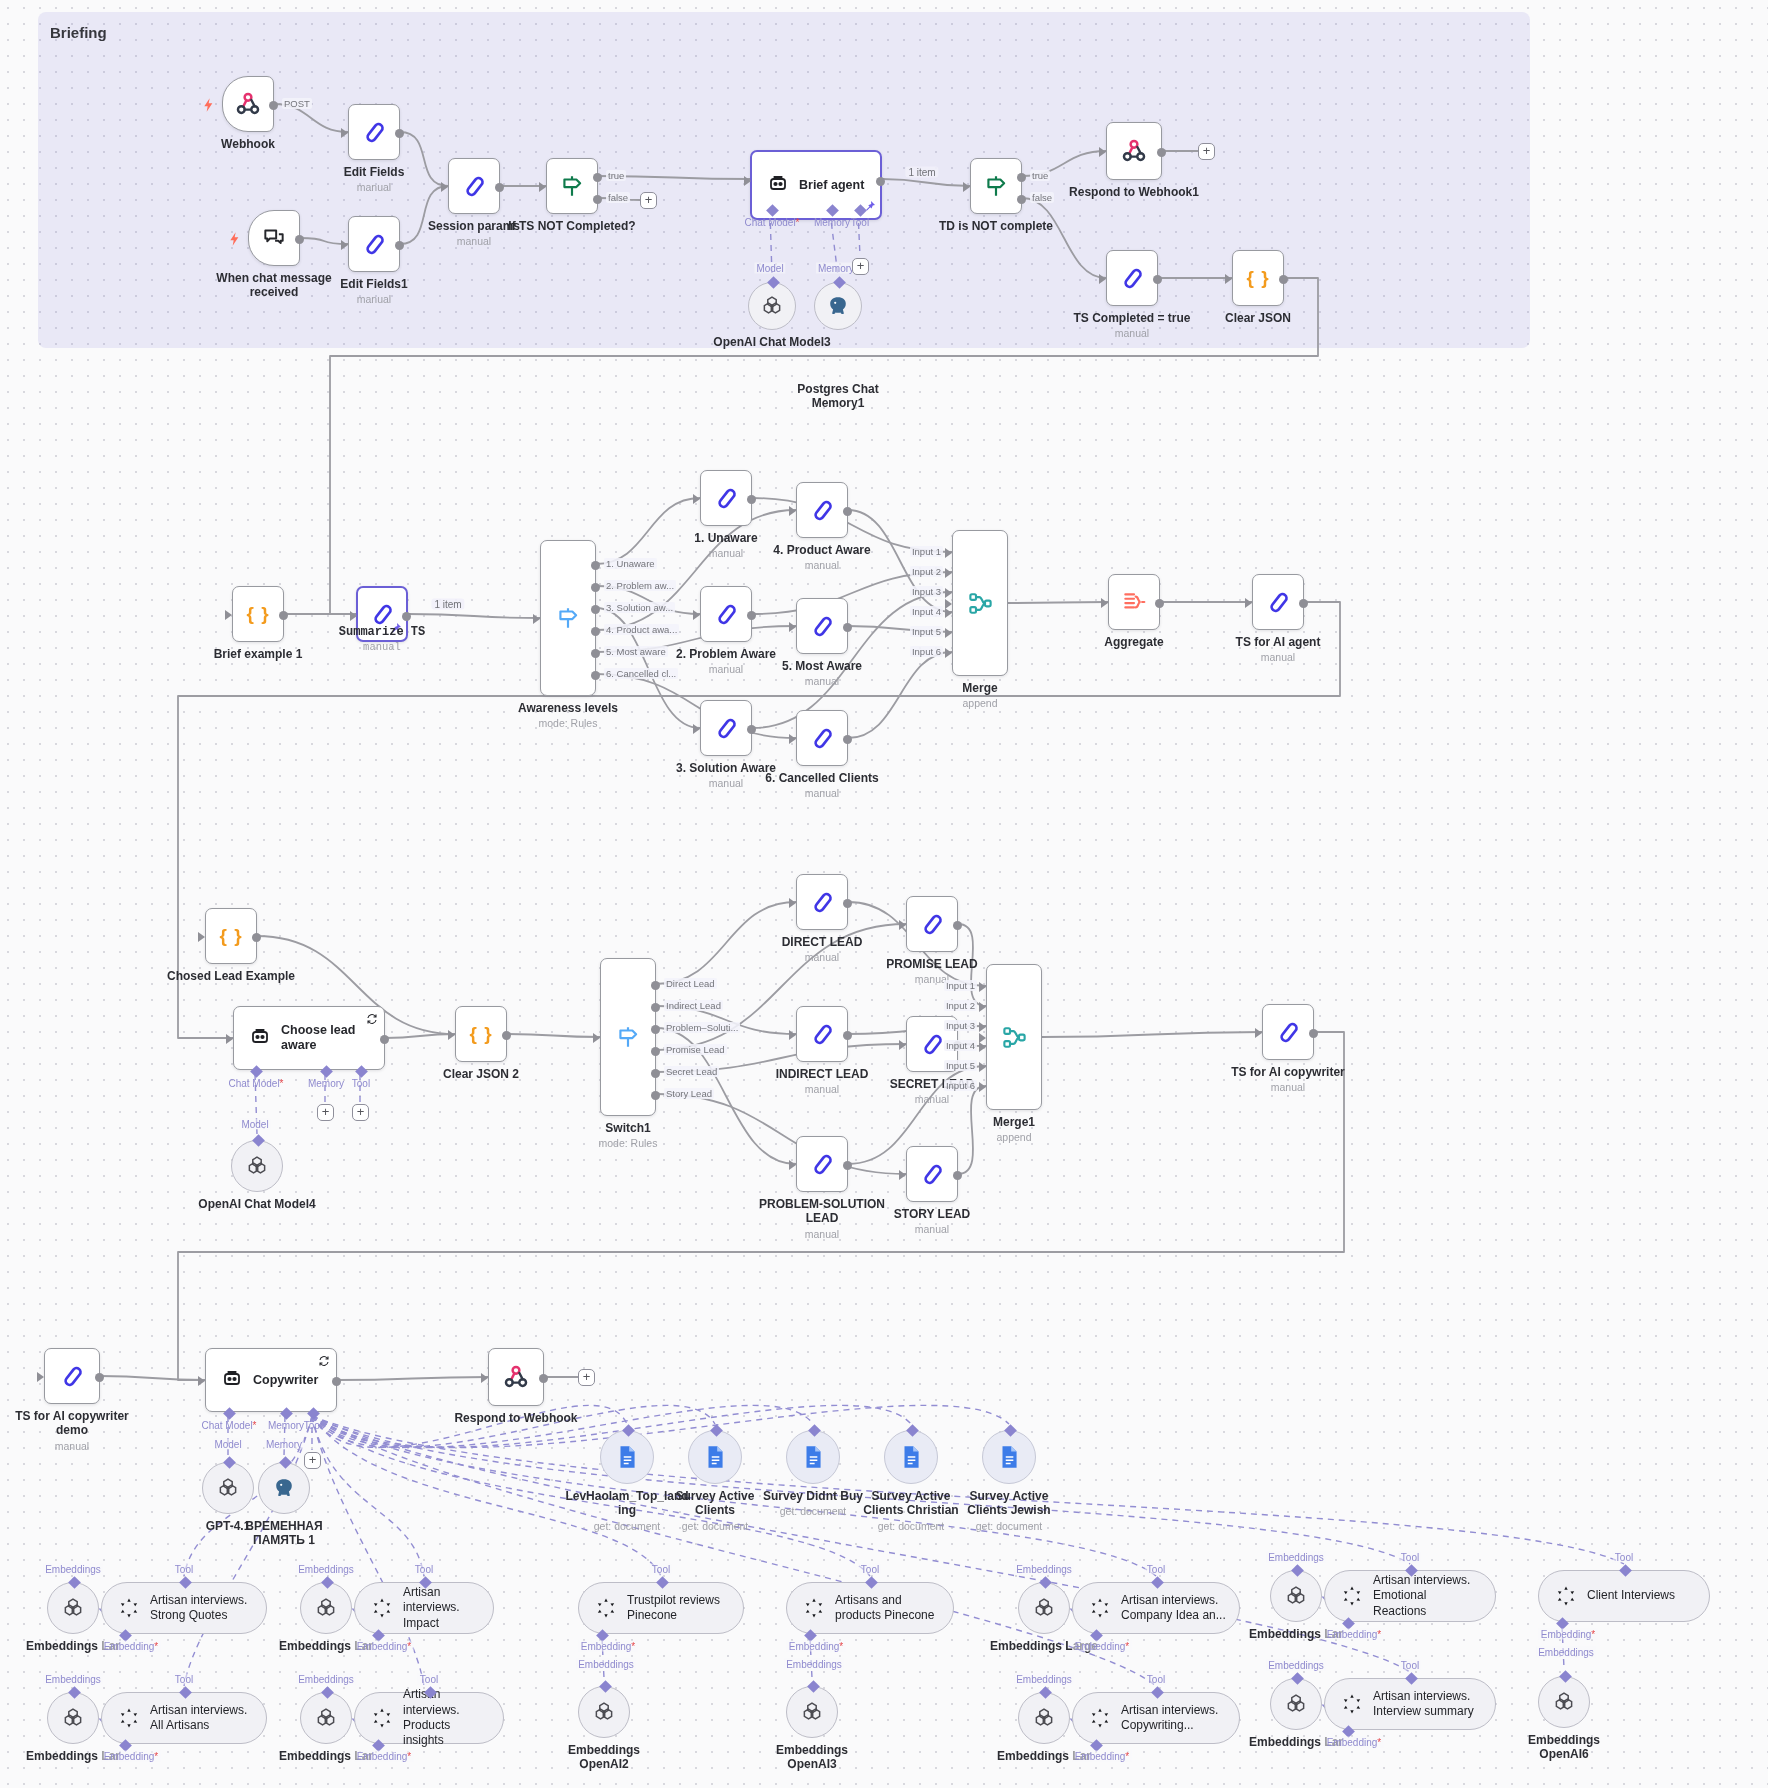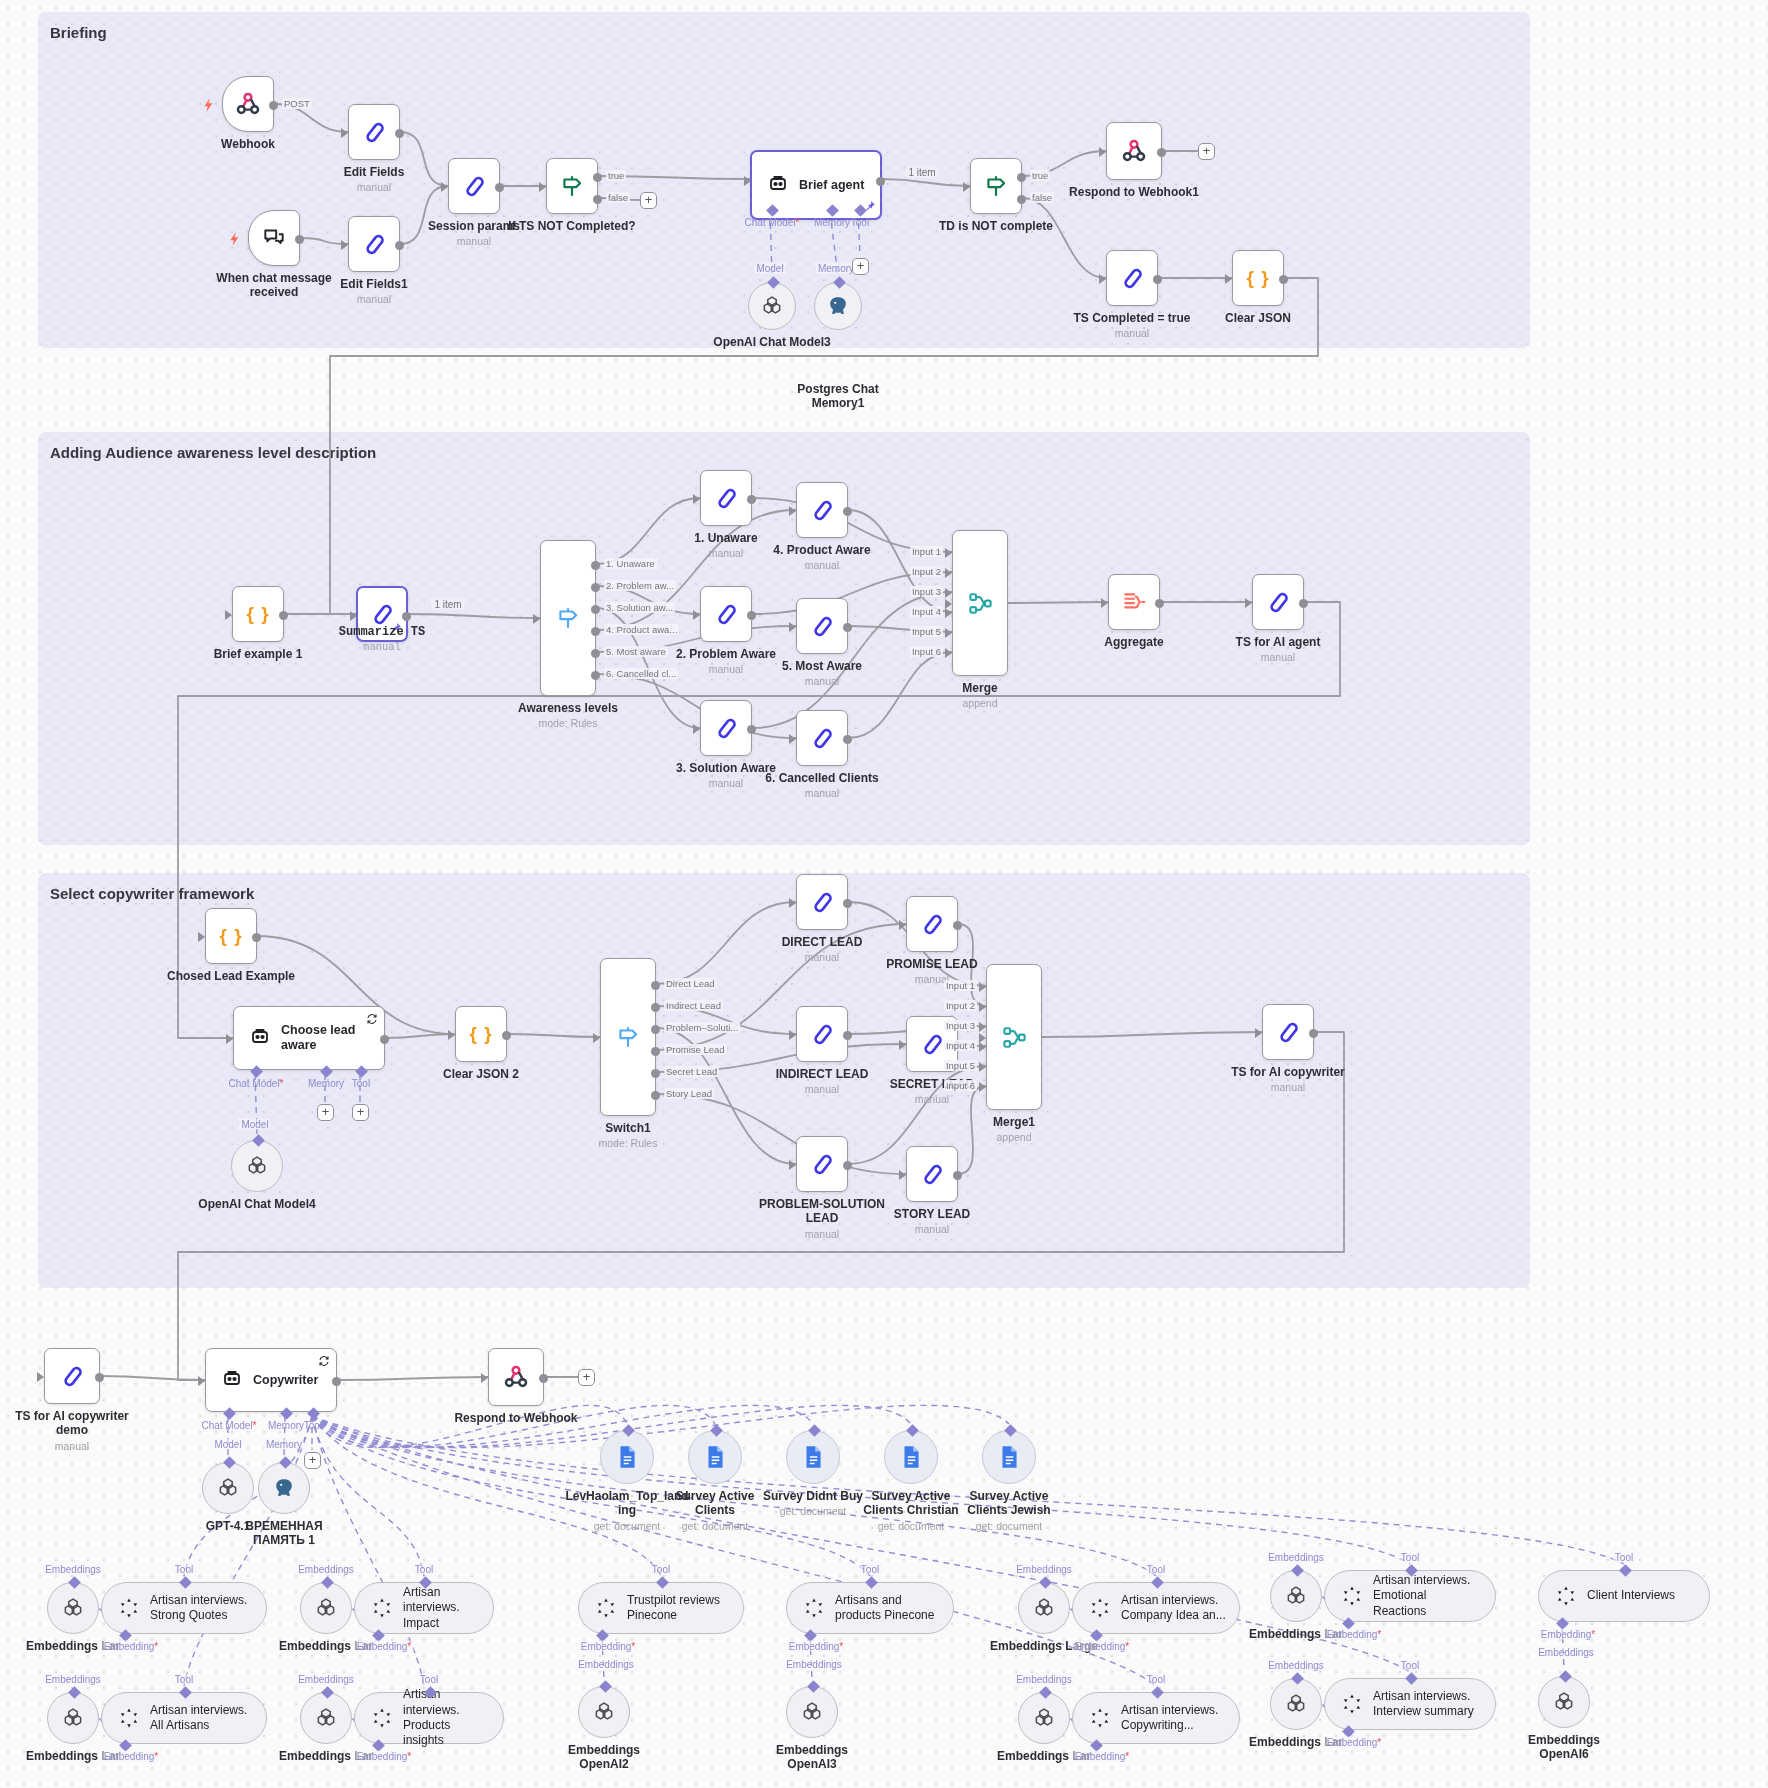--- a/index.html
+++ b/index.html
@@ -36,26 +36,20 @@
   .loopi{position:absolute;right:6px;top:4px;}
   .bplabel{position:absolute;font-size:10px;color:#8f8ace;text-align:center;width:120px;white-space:nowrap;}
   .braces{font-weight:700;font-size:19px;color:#f39b1d;letter-spacing:1px;}
 </style>
 </head>
 <body>
 
 <div class="canvas" id="canvas">
     <div class="section" style="left: 38px; top: 12px; width: 1492px; height: 336px;">
       <div class="stitle">Briefing</div>
-    </div>
-    <div class="section" style="left: 38px; top: 432px; width: 1492px; height: 413px;">
-      <div class="stitle">Adding Audience awareness level description</div>
-    </div>
-    <div class="section" style="left: 38px; top: 873px; width: 1492px; height: 415px;">
-      <div class="stitle">Select copywriter framework</div>
     </div>
     <svg class="edges" width="1768" height="1788">
       <path d="M274 104 C311 104, 311 132, 348 132" class="e"></path>
       <path d="M300 238 C335 238, 313 244, 348 244" class="e"></path>
       <path d="M400 132 C435 132, 413 186, 448 186" class="e"></path>
       <path d="M400 244 C435 244, 413 186, 448 186" class="e"></path>
       <path d="M500 186 C535 186, 511 186, 546 186" class="e"></path>
       <path d="M598 176 C674 176, 674 179, 750 179" class="e"></path>
       <path d="M598 198 C633 198, 605 200, 640 200" class="e"></path>
       <path d="M882 179 C926 179, 926 186, 970 186" class="e"></path>

